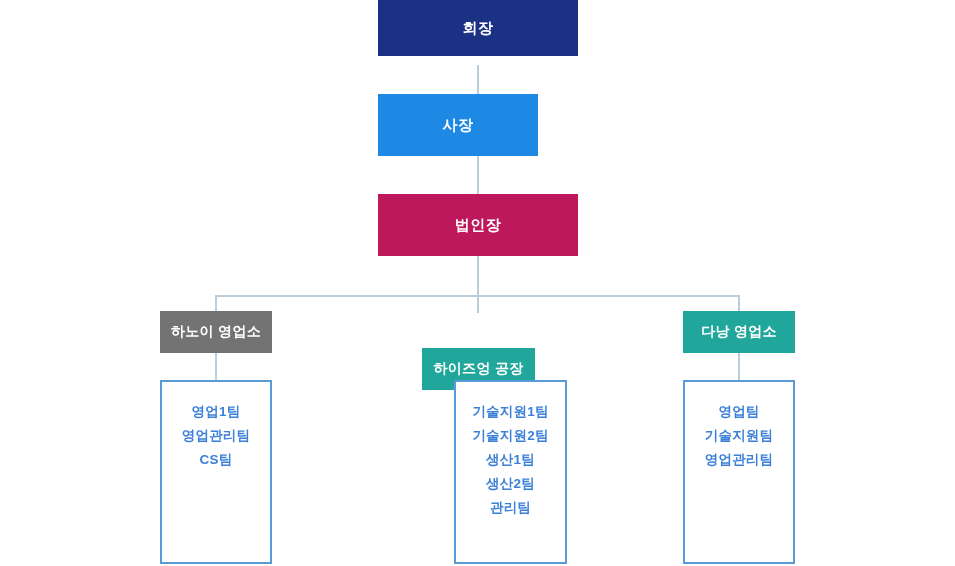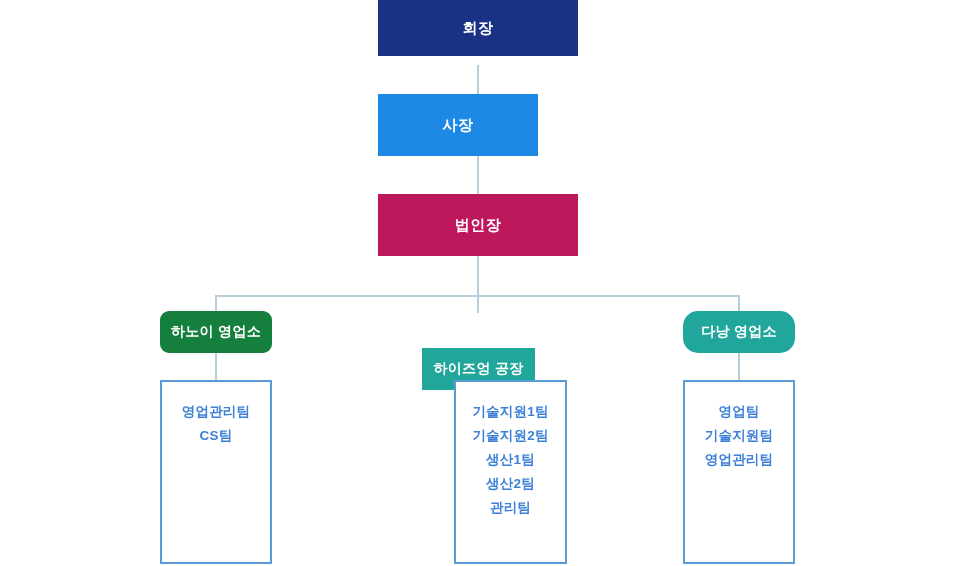--- a/index.html
+++ b/index.html
@@ -134,34 +134,35 @@
   </div>
 
   <div class="exec-box" id="box-president" style="background:#1e88e5;">
     <span>사장</span>
   </div>
 
   <div class="exec-box" id="box-corp-head" style="background:#be185d;">
     <span>법인장</span>
   </div>
 
-  <div class="division-box" id="box-div-0" style="background:#15803d;border-radius:9px;">
+  <div class="division-box" id="box-div-0" style="background:#737373;">
     <span>하노이 영업소</span>
   </div>
 
   <div class="division-box" id="box-div-1" style="background:#20a69a;">
     <span>하이즈엉 공장</span>
   </div>
 
-  <div class="division-box" id="box-div-2" style="background:#20a69a;border-radius:15px;">
+  <div class="division-box" id="box-div-2" style="background:#20a69a;">
     <span>다낭 영업소</span>
   </div>
 
   <div class="team-box" id="box-teams-0">
     <ul class="team-list">
+      <li class="team-item">영업1팀</li>
       <li class="team-item">영업관리팀</li>
       <li class="team-item">CS팀</li>
     </ul>
   </div>
 
   <div class="team-box" id="box-teams-1">
     <ul class="team-list">
       <li class="team-item">기술지원1팀</li>
       <li class="team-item">기술지원2팀</li>
       <li class="team-item">생산1팀</li>

